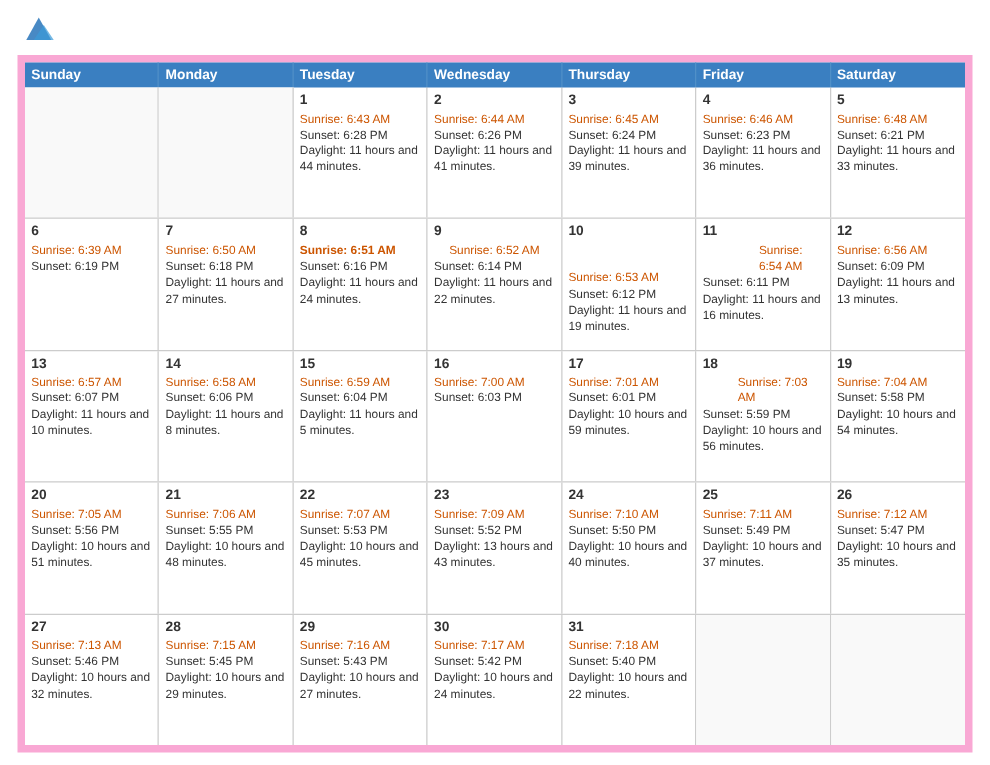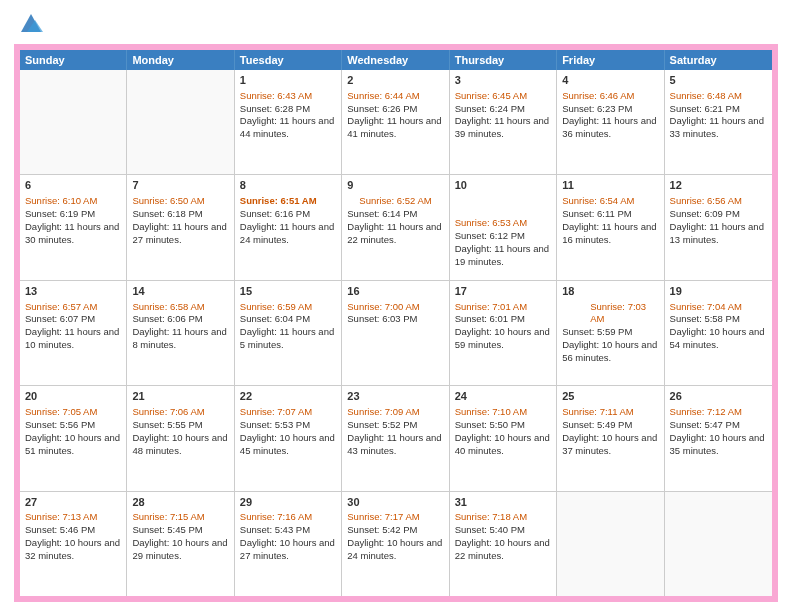--- a/index.html
+++ b/index.html
@@ -151,23 +151,22 @@
           <div class="cal-cell">
             <div class="day-num">5</div>
             <div style="color: rgb(204, 85, 0);">Sunrise: 6:48 AM</div>
             <div>Sunset: 6:21 PM</div>
             <div>Daylight: 11 hours and 33 minutes.</div>
           </div>
         </div>
         <div class="cal-row">
           <div class="cal-cell">
             <div class="day-num">6</div>
-            <div style="color: rgb(204, 85, 0);">Sunrise: 6:10 AM</div>
+            <div style="color: rgb(204, 85, 0);">Sunrise: 6:39 AM</div>
             <div>Sunset: 6:19 PM</div>
-            <div>Daylight: 11 hours and 30 minutes.</div>
           </div>
           <div class="cal-cell">
             <div class="day-num">7</div>
             <div style="color: rgb(204, 85, 0);">Sunrise: 6:50 AM</div>
             <div>Sunset: 6:18 PM</div>
             <div>Daylight: 11 hours and 27 minutes.</div>
           </div>
           <div class="cal-cell">
             <div class="day-num">8</div>
             <div style="color: rgb(204, 85, 0); font-weight: bold;">Sunrise: 6:51 AM</div>
@@ -181,21 +180,21 @@
             <div>Daylight: 11 hours and 22 minutes.</div>
           </div>
           <div class="cal-cell">
             <div class="day-num">10</div>
             <div style="color: rgb(204, 85, 0); margin-top: 24px;">Sunrise: 6:53 AM</div>
             <div>Sunset: 6:12 PM</div>
             <div>Daylight: 11 hours and 19 minutes.</div>
           </div>
           <div class="cal-cell">
             <div class="day-num">11</div>
-            <div style="color: rgb(204, 85, 0);">Sunrise: 6:54 AM</div>
+            <div style="color: rgb(204, 85, 0); margin-left: 45px;">Sunrise: 6:54 AM</div>
             <div>Sunset: 6:11 PM</div>
             <div>Daylight: 11 hours and 16 minutes.</div>
           </div>
           <div class="cal-cell">
             <div class="day-num">12</div>
             <div style="color: rgb(204, 85, 0);">Sunrise: 6:56 AM</div>
             <div>Sunset: 6:09 PM</div>
             <div>Daylight: 11 hours and 13 minutes.</div>
           </div>
         </div>
@@ -258,21 +257,21 @@
           <div class="cal-cell">
             <div class="day-num">22</div>
             <div style="color: rgb(204, 85, 0);">Sunrise: 7:07 AM</div>
             <div>Sunset: 5:53 PM</div>
             <div>Daylight: 10 hours and 45 minutes.</div>
           </div>
           <div class="cal-cell">
             <div class="day-num">23</div>
             <div style="color: rgb(204, 85, 0);">Sunrise: 7:09 AM</div>
             <div>Sunset: 5:52 PM</div>
-            <div>Daylight: 11 hours and 43 minutes.</div>
+            <div>Daylight: 13 hours and 43 minutes.</div>
           </div>
           <div class="cal-cell">
             <div class="day-num">24</div>
             <div style="color: rgb(204, 85, 0);">Sunrise: 7:10 AM</div>
             <div>Sunset: 5:50 PM</div>
             <div>Daylight: 10 hours and 40 minutes.</div>
           </div>
           <div class="cal-cell">
             <div class="day-num">25</div>
             <div style="color: rgb(204, 85, 0);">Sunrise: 7:11 AM</div>

